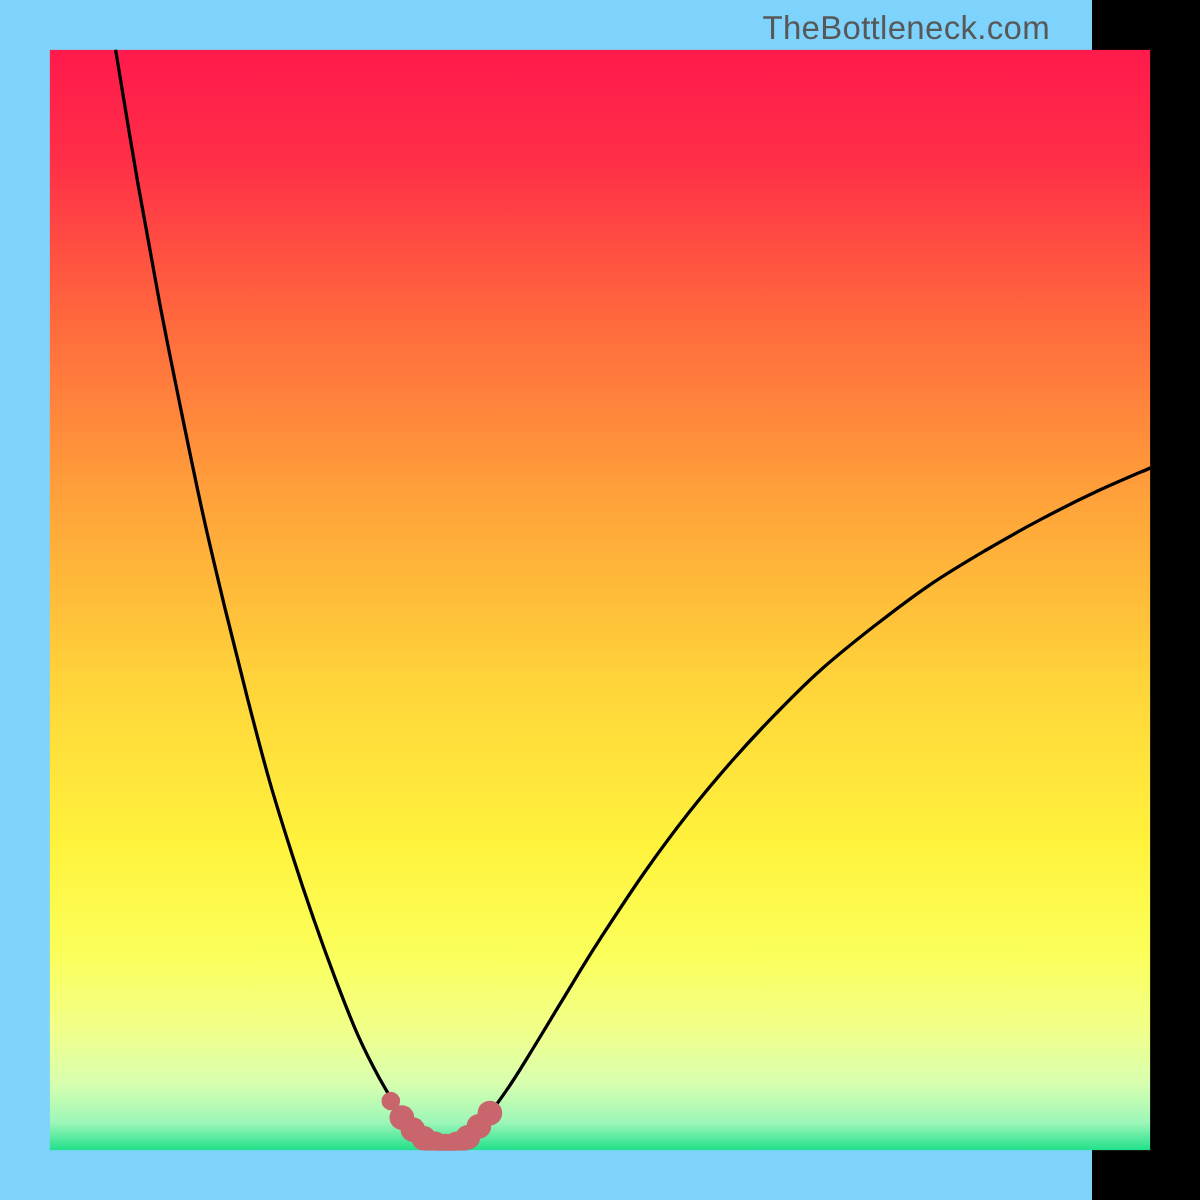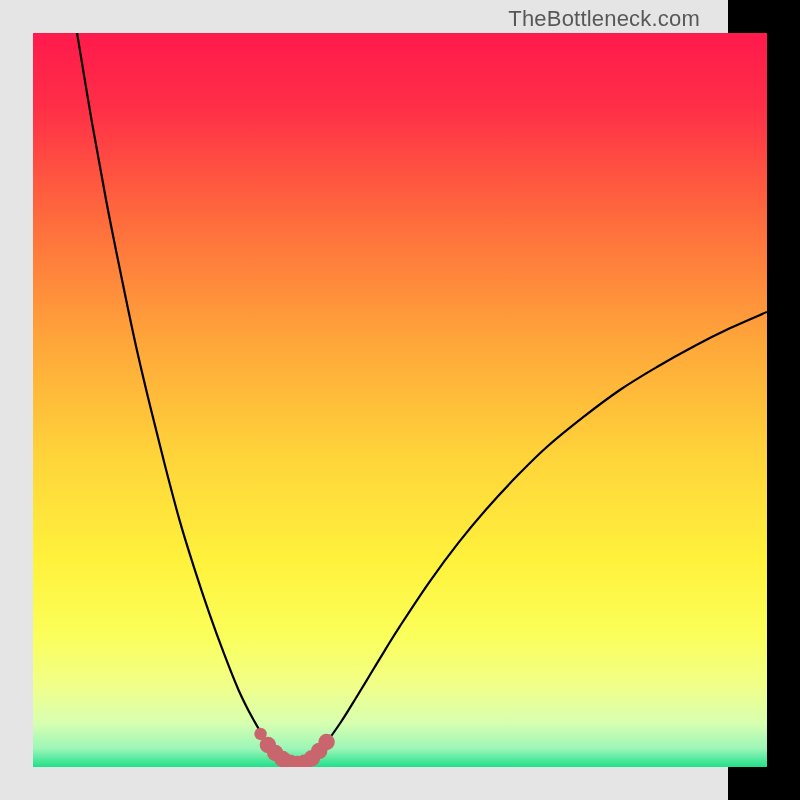--- a/index.html
+++ b/index.html
@@ -10,21 +10,21 @@
     background: #000;
     overflow: hidden;
     font-family: Arial, Helvetica, sans-serif;
   }
   .frame {
     position: absolute;
     left: 0;
     top: 0;
     width: 728px;
     height: 800px;
-    background: #e5e5e5;
+    background: #7dd3fc;
   }
   .plot-area {
     position: absolute;
     left: 33px;
     top: 33px;
     width: 734px;
     height: 734px;
     overflow: hidden;
   }
   .gradient {

